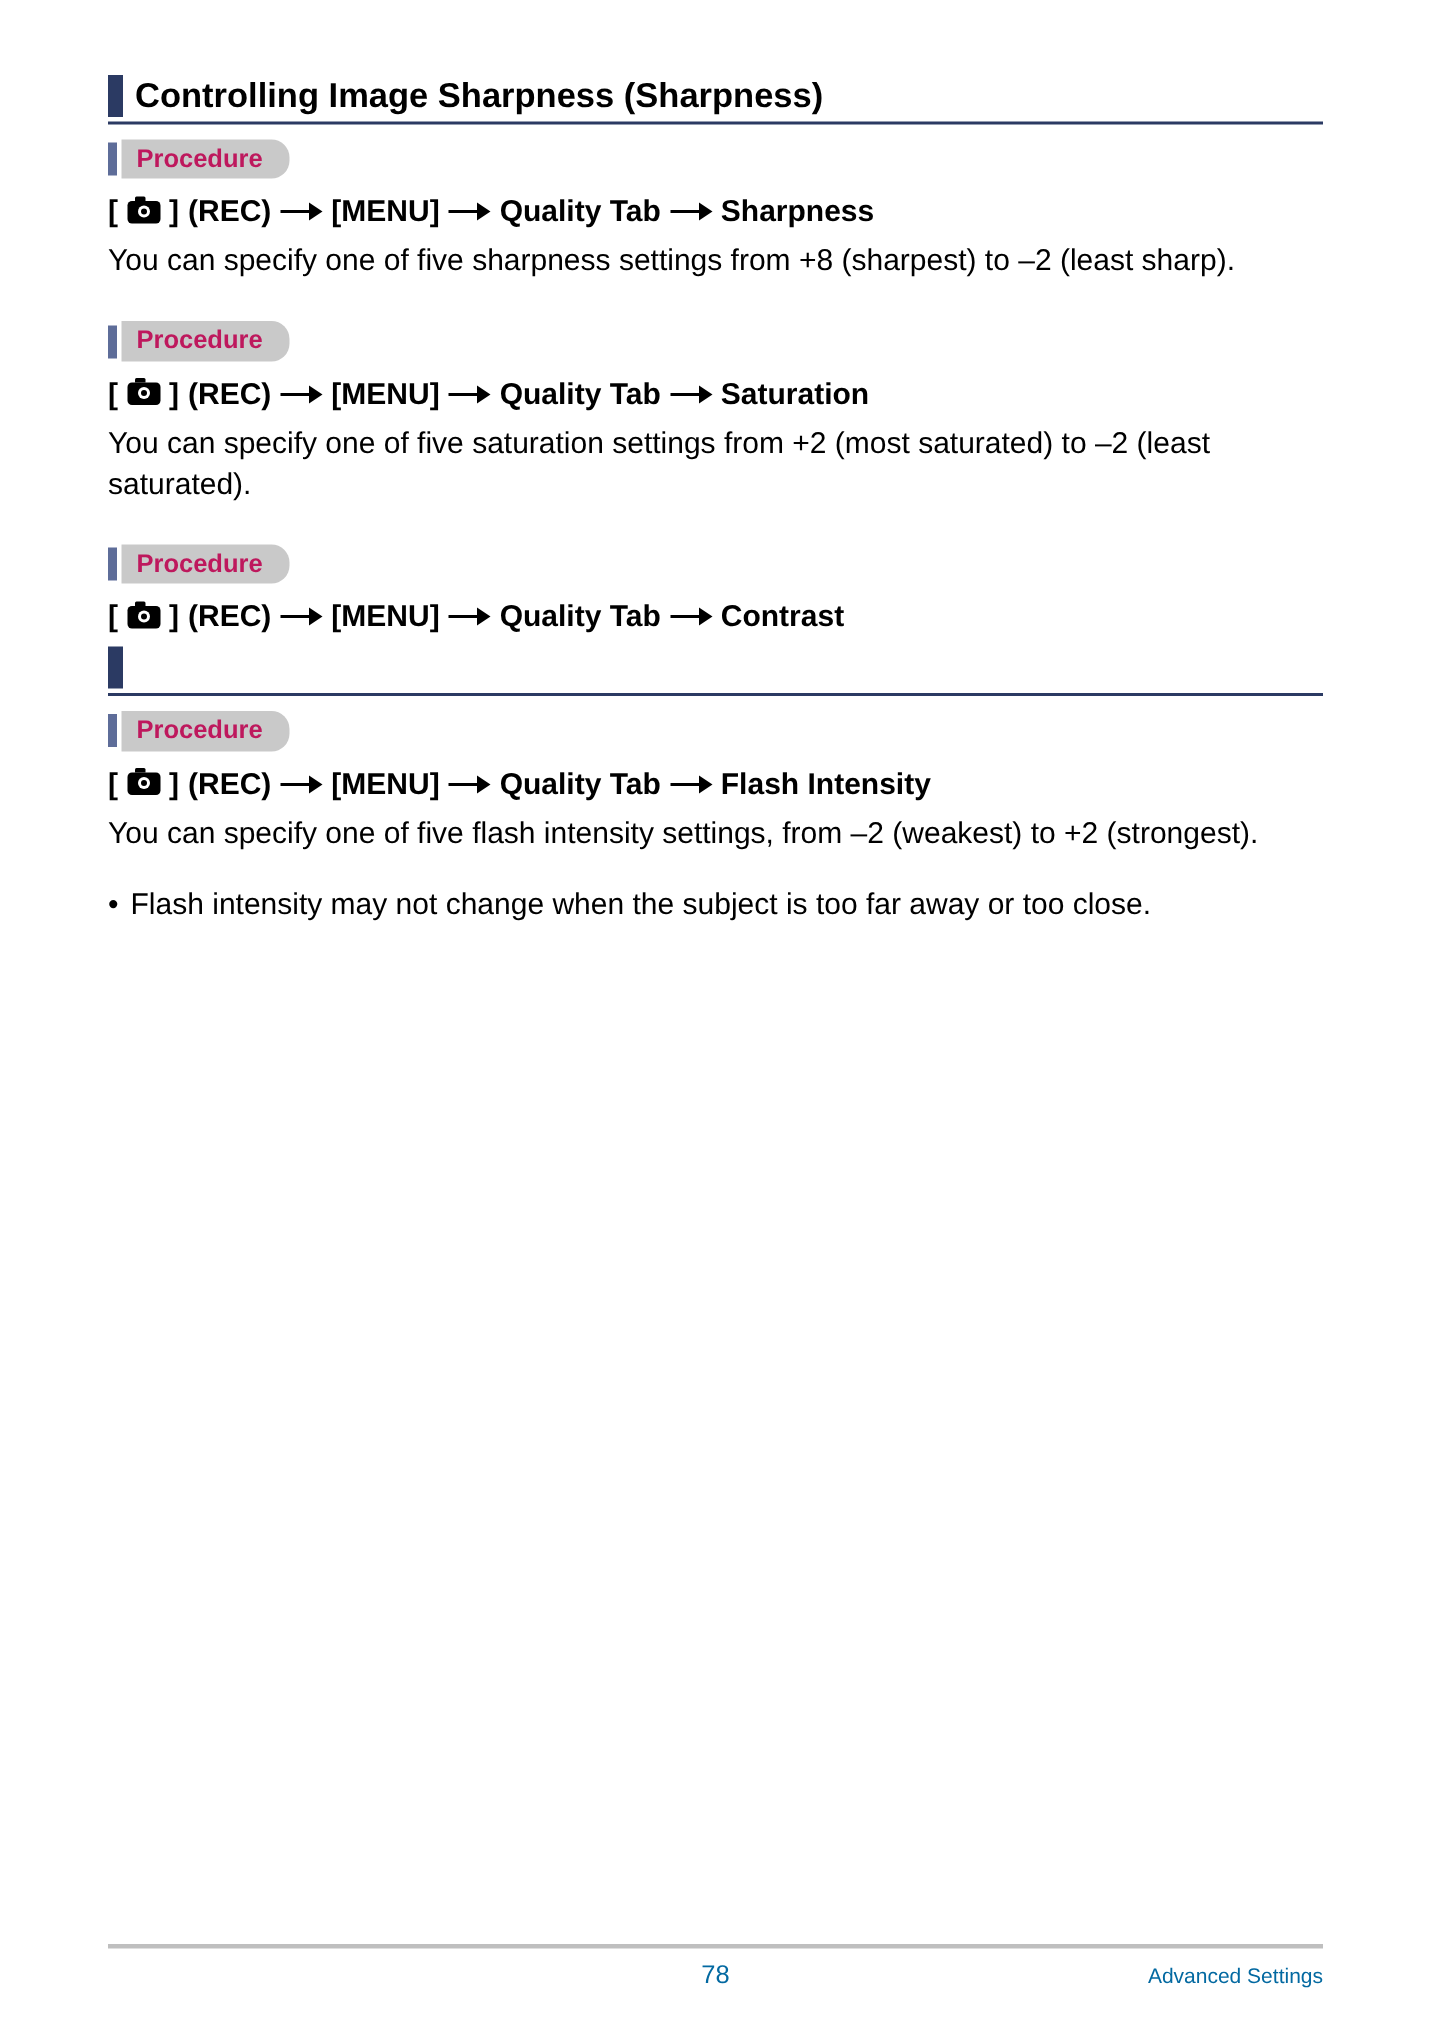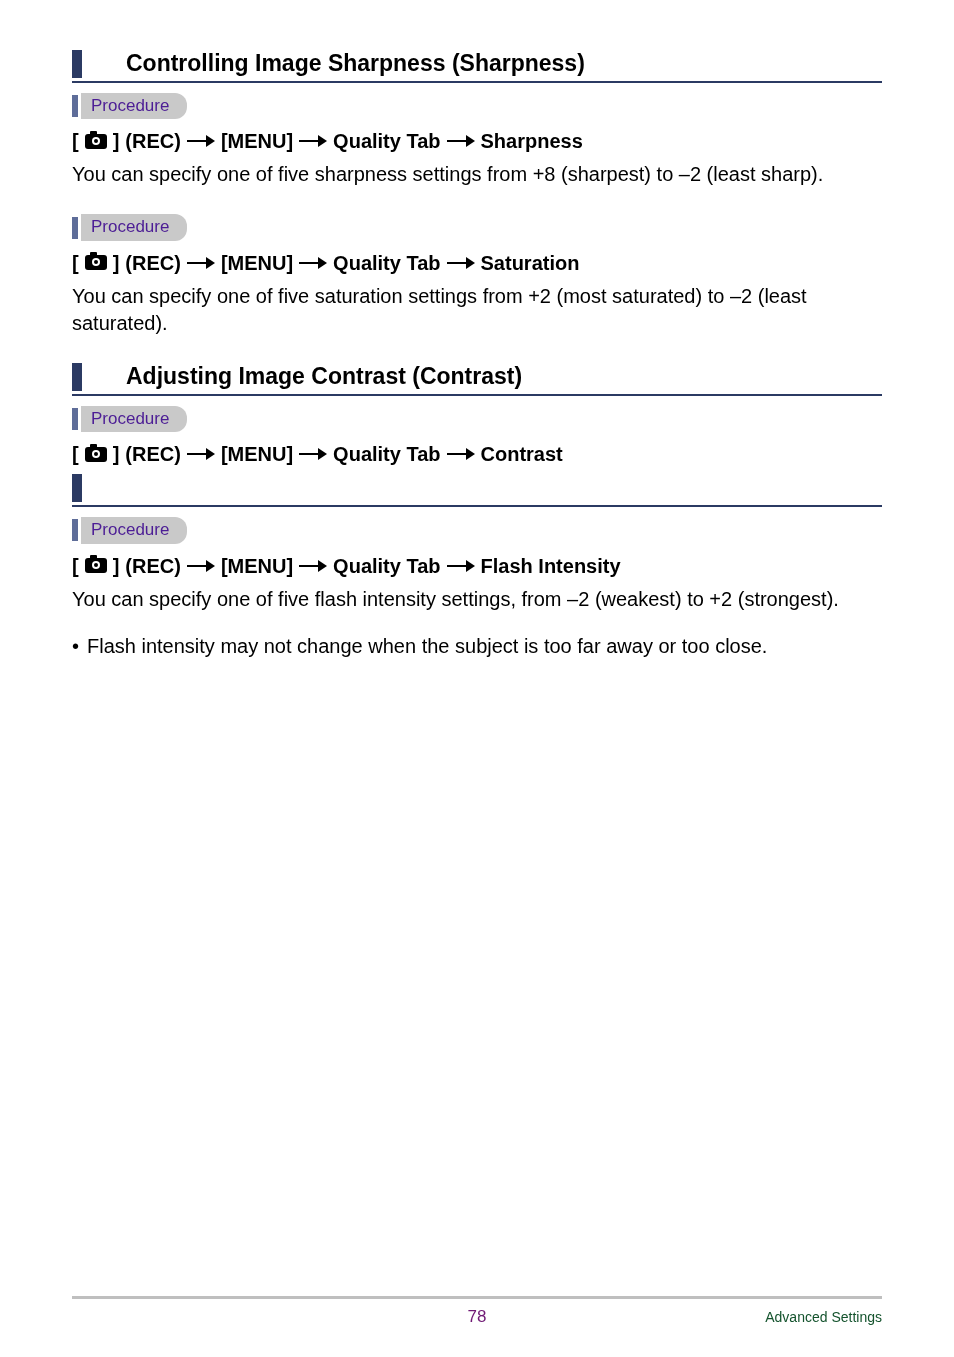--- a/index.html
+++ b/index.html
@@ -20,21 +20,20 @@
     position: relative;
   }
 
   
   .section-heading {
     display: flex;
     align-items: flex-end;
     border-bottom: 2px solid #2b3a63;
     margin: 0 0 8px 0;
     padding: 0 0 3px 0;
-    gap: 36px;
   }
   .section-heading .bar {
     display: inline-block;
     width: 10px;
     height: 28px;
     background: #2b3a63;
     margin-right: 8px;
     flex: 0 0 auto;
   }
   .section-heading .title {
@@ -50,22 +49,22 @@
     align-items: center;
   }
   .procedure .tick {
     width: 6px;
     height: 22px;
     background: #5e6d99;
     margin-right: 3px;
   }
   .procedure .pill {
     background: #c9c9c9;
-    color: #4c1d95;
-    font-weight: normal;
+    color: #be185d;
+    font-weight: bold;
     font-size: 17px;
     padding: 3px 18px 3px 10px;
     border-radius: 0 12px 12px 0;
     line-height: 1.2;
   }
 
   
   .path {
     font-size: 20px;
     font-weight: bold;
@@ -164,28 +163,28 @@
     height: 3px;
     background: #bfbfbf;
   }
   .footer-pagenum {
     position: absolute;
     bottom: 30px;
     left: 0;
     width: 100%;
     text-align: center;
     font-size: 17px;
-    color: #701a75;
+    color: #0369a1;
   }
   .footer-chapter {
     position: absolute;
     right: 72px;
     bottom: 32px;
     font-size: 14px;
-    color: #14532d;
+    color: #0369a1;
   }
 </style>
 </head>
 <body>
 
 <div class="page">
 
   <div class="section-heading">
     <span class="bar"></span>
     <span class="title">Controlling Image Sharpness (Sharpness)</span>
@@ -241,24 +240,20 @@
       </span>
     <span>Quality Tab</span>
     <span class="arrow">
         <span class="shaft"></span>
         <span class="head"></span>
       </span>
     <span>Saturation</span>
   </div>
   <div class="body-text">You can specify one of five saturation settings from +2 (most saturated) to –2 (least saturated).</div>
 
-  <div class="section-heading">
-    <span class="bar"></span>
-    <span class="title">Adjusting Image Contrast (Contrast)</span>
-  </div>
   <div class="procedure">
     <span class="tick"></span>
     <span class="pill">Procedure</span>
   </div>
   <div class="path">
     <span class="bracket">[</span>
     <span class="camera-icon">
         <span class="inner-dot"></span>
       </span>
     <span class="bracket">]</span>

